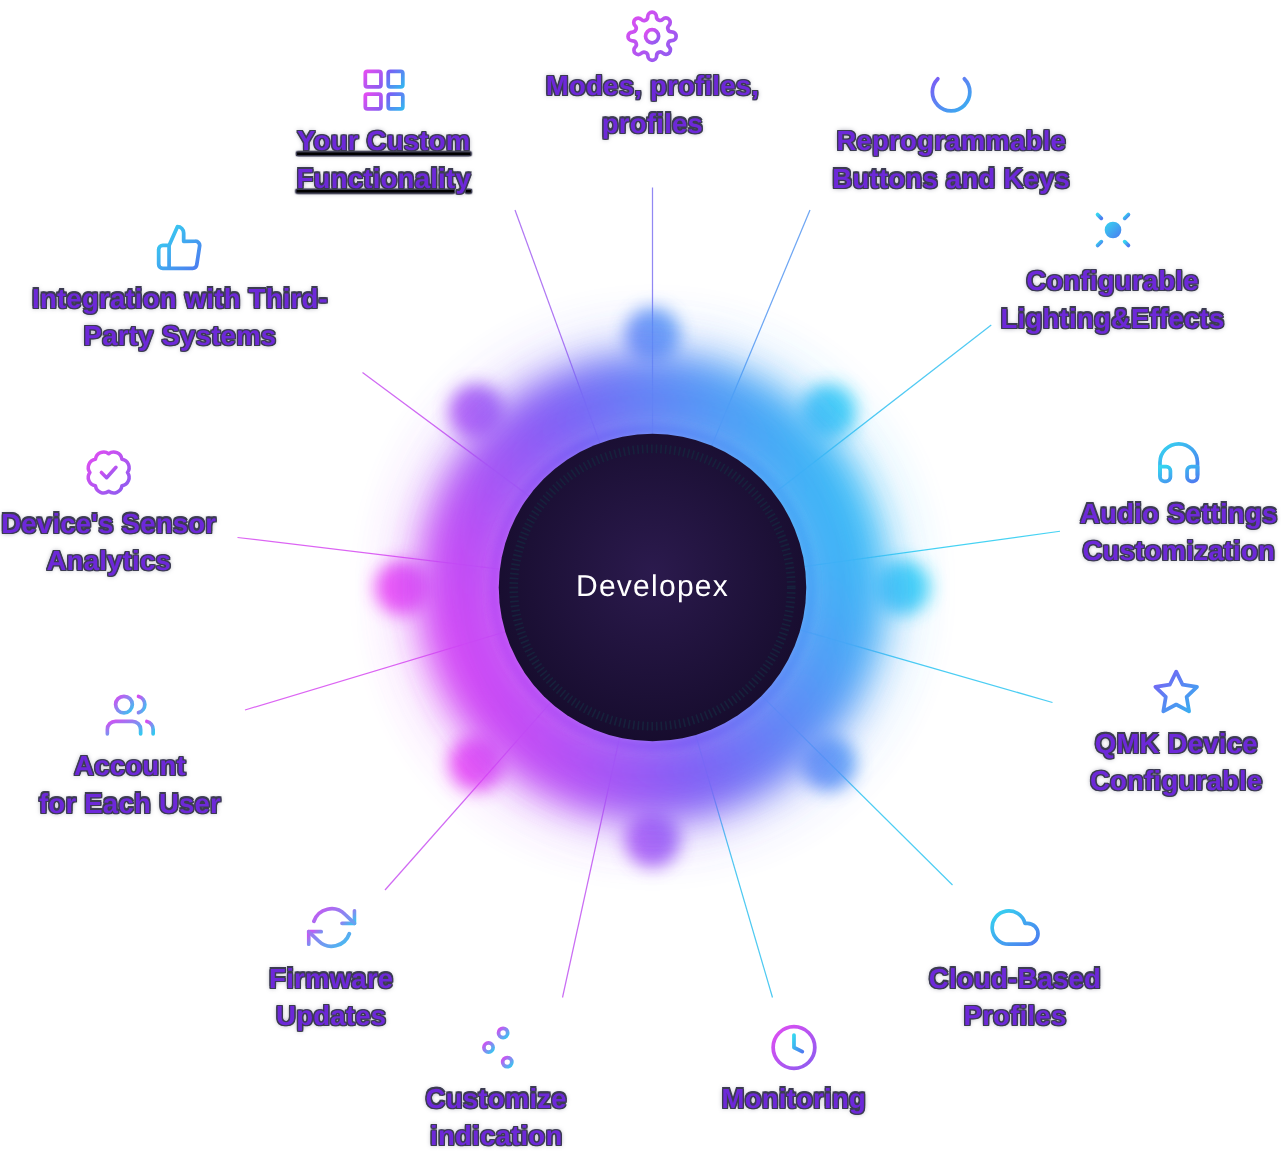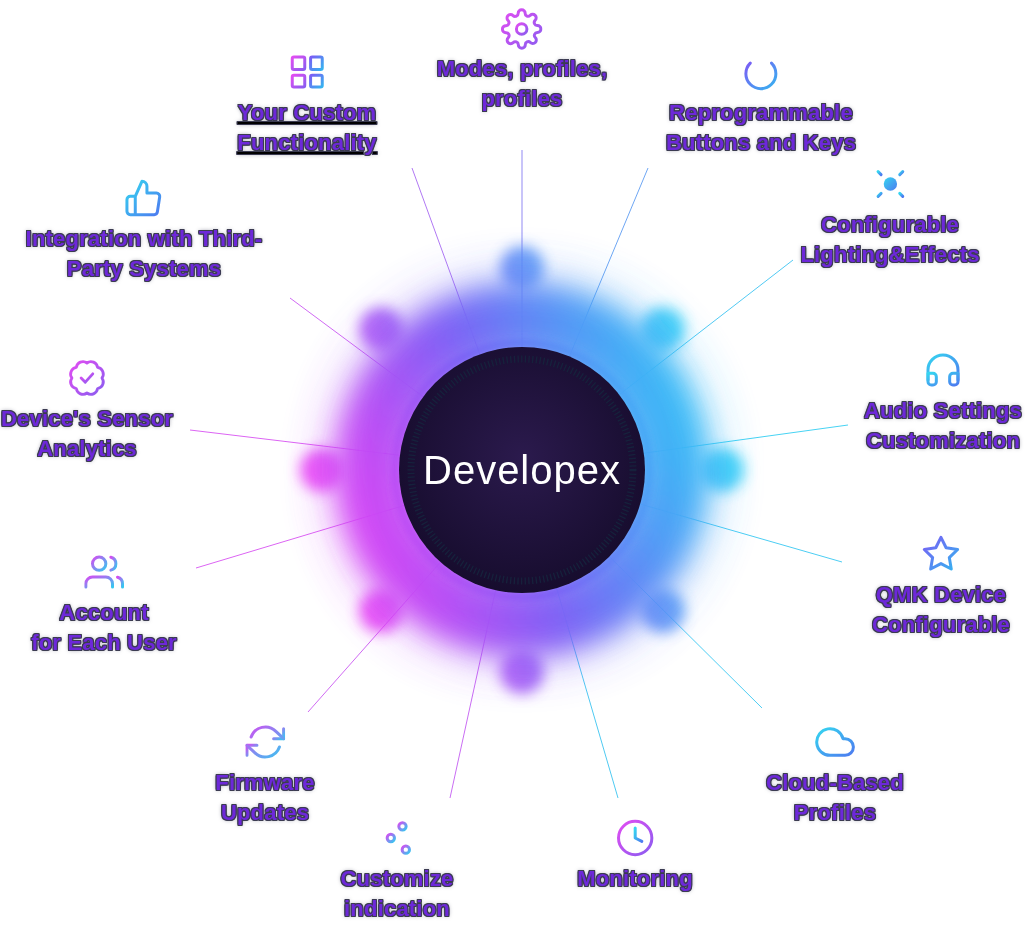--- a/index.html
+++ b/index.html
@@ -3,42 +3,42 @@
 <meta charset="utf-8">
 <style>
   html,body{margin:0;padding:0;background:#fff;}
   .stage{
     position:relative;width:1025px;height:925px;background:#ffffff;overflow:hidden;
     font-family:"Liberation Sans",sans-serif;
   }
   .hub-svg{position:absolute;left:0;top:0;}
   .hub-label{
     position:absolute;left:522px;top:470px;transform:translate(-50%,-50%);
-    color:#ffffff;font-size:40px;font-weight:500;letter-spacing:1px;white-space:nowrap;
+    color:#ffffff;font-size:24px;font-weight:500;letter-spacing:1px;white-space:nowrap;
   }
   .feature{
     position:absolute;display:flex;flex-direction:column;align-items:center;
     transform:translateX(-50%);white-space:nowrap;text-align:center;
   }
   .feature .icon{display:block;height:42px;margin-bottom:4px;}
   .feature .icon svg{display:block;}
   .feature .l{
     color:#6d28d9;font-size:22px;line-height:30px;font-weight:700;letter-spacing:.2px;
     text-shadow:
       1px 0 0 #3c3c52,-1px 0 0 #3c3c52,0 1px 0 #3c3c52,0 -1px 0 #3c3c52,
       1px 1px 0 #3c3c52,-1px -1px 0 #3c3c52,1px -1px 0 #3c3c52,-1px 1px 0 #3c3c52,
       0 0 4px rgba(40,40,70,.6);
   }
   
   .f-modes  {left:522px;top:8px;}
   .f-reprog {left:761px;top:52px;}
   .f-light  {left:890px;top:164px;}
   .f-audio  {left:943px;top:350px;}
   .f-qmk    {left:941px;top:534px;}
-  .f-cloud  {left:835px;top:722px;}
+  .f-cloud  {left:812px;top:722px;}
   .f-real   {left:635px;top:818px;}
   .f-custind{left:397px;top:818px;}
   .f-firm   {left:226px;top:722px;margin-left:39px;}
   .f-acct   {left:104px;top:552px;}
   .f-sensor {left:87px;top:358px;}
   .f-integr {left:144px;top:178px;}
   .f-custfn {left:307px;top:52px;text-decoration:underline;}
 </style>
 </head>
 <body>

